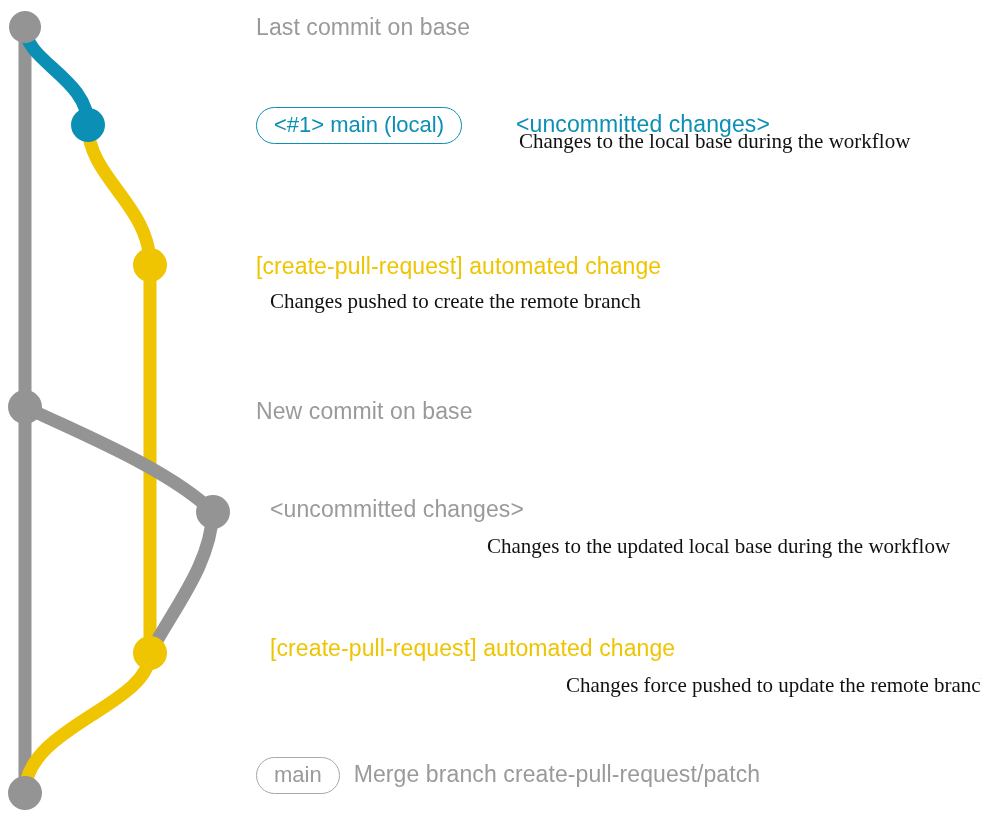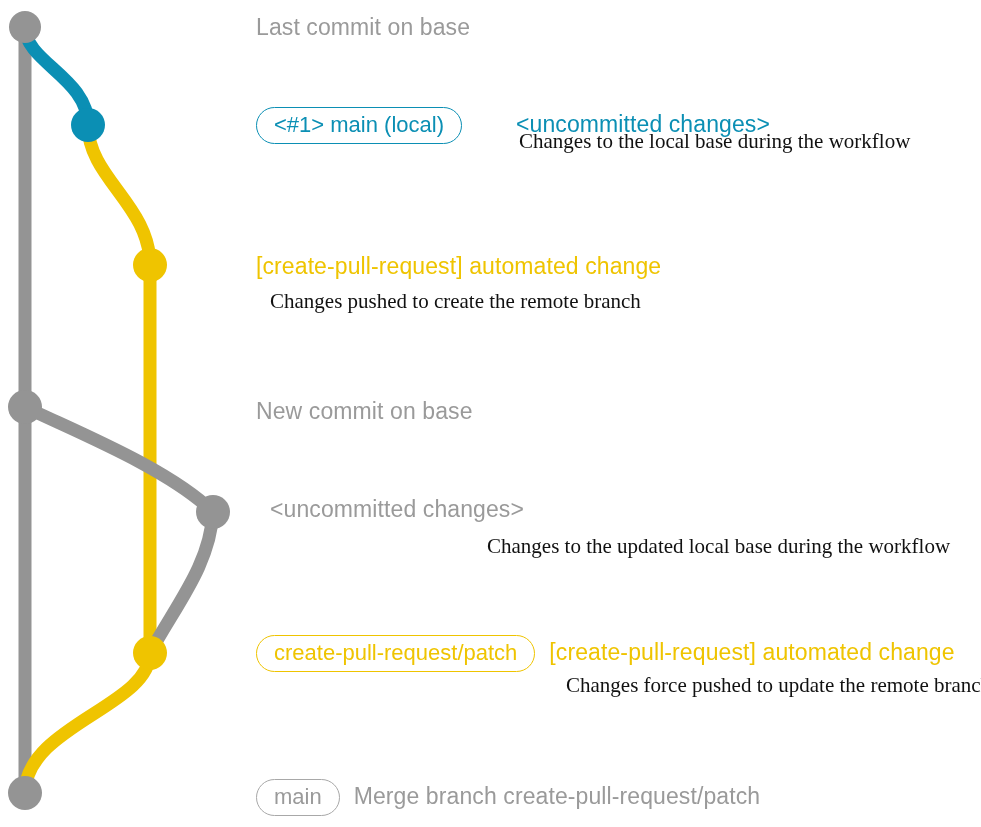--- a/index.html
+++ b/index.html
@@ -131,25 +131,22 @@
 <div class="row" style="left:256px; top:398px;align-items:flex-end;">
   <span class="heading gray">New commit on base</span>
 </div>
 
 <div class="row" style="left:256px; top:496px;">
   <span class="subject gray">&lt;uncommitted changes&gt;</span>
 </div>
 <div class="note" style="left:487px; top:534px;">Changes to the updated local base during the workflow</div>
 
 <div class="row" style="left:256px; top:635px;">
-  <span class="badge-wrap">
-    <span class="badge yellow">create-pull-request/patch</span>
-  </span>
   <span class="subject yellow">[create-pull-request] automated change</span>
 </div>
 <div class="note" style="left:566px; top:673px;">Changes force pushed to update the remote branch</div>
 
-<div class="row" style="left:256px; top:779px;">
+<div class="row" style="left:256px; top:757px;">
   <span class="badge-wrap">
     <span class="badge gray">main</span>
   </span>
   <span class="subject gray">Merge branch create-pull-request/patch</span>
 </div>
 
 </body></html>

